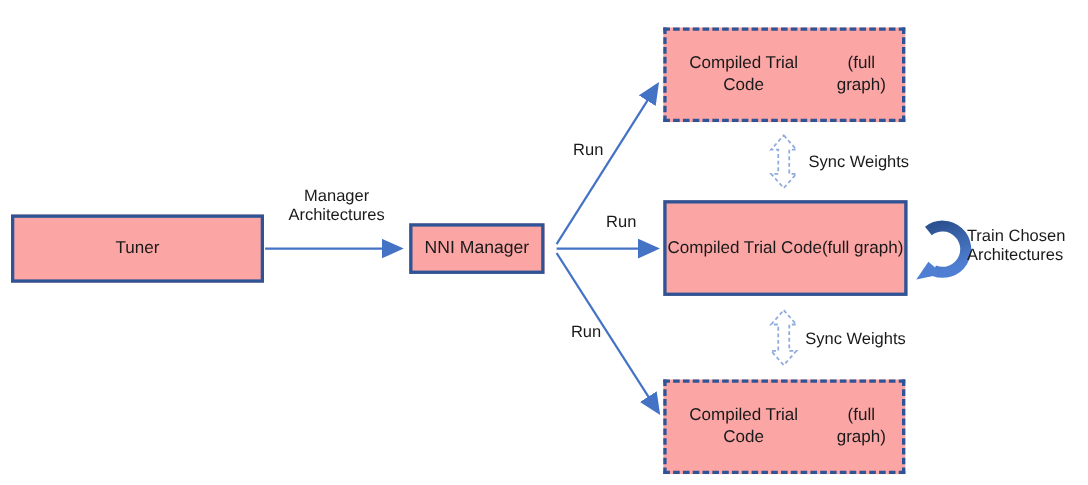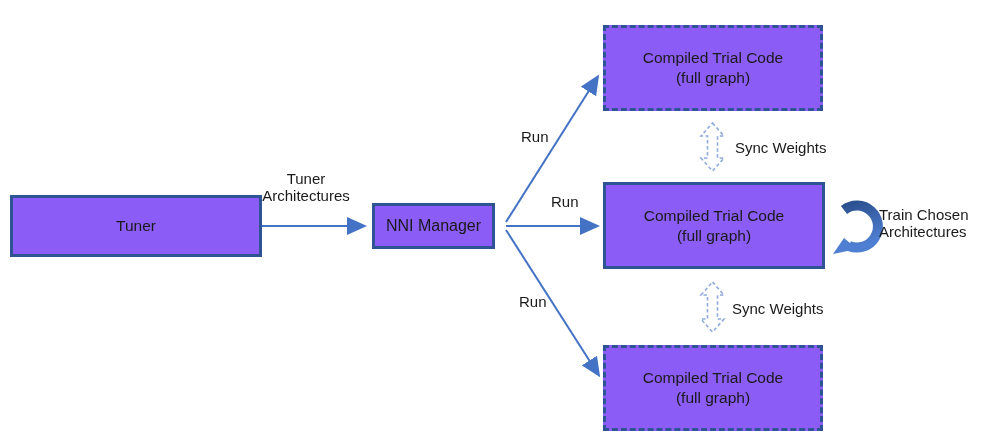--- a/index.html
+++ b/index.html
@@ -8,35 +8,35 @@
     width:989px;height:441px;
     background:#ffffff;
     font-family:"Liberation Sans", sans-serif;
     color:#1a1a1a;
     overflow:hidden;
   }
   #arrow-layer{position:absolute;left:0;top:0;width:989px;height:441px;}
   .box{
     position:absolute;
     box-sizing:border-box;
-    background:#8b5cf6;
+    background:#fca5a5;
     border:3px solid #2f5496;
-    display:flex;flex-direction:column;
+    display:flex;flex-direction:row;
     align-items:center;justify-content:center;
     text-align:center;
     font-size:15.5px;line-height:20px;
   }
   .box.dashed{border-style:dashed;}
   .lbl{
     position:absolute;
     font-size:15px;line-height:17px;
     white-space:nowrap;
   }
   .lbl.wrap{white-space:normal;text-align:center;}
-  #tuner-box{left:10px;top:195px;width:252px;height:62px;justify-content:center;}
+  #tuner-box{left:10px;top:195px;width:230px;height:62px;justify-content:center;}
   #nni-box{left:372px;top:203px;width:123px;height:46px;font-size:16px;}
   #trial-box-top{left:603px;top:25px;width:220px;height:86px;}
   #trial-box-mid{left:603px;top:182px;width:222px;height:87px;}
   #trial-box-bottom{left:603px;top:345px;width:220px;height:86px;}
   #chosen-arch-label{left:250px;top:170px;width:112px;}
   #run-label-top{left:521px;top:128px;}
   #run-label-mid{left:551px;top:193px;}
   #run-label-bottom{left:519px;top:293px;}
   #sync-label-top{left:735px;top:139px;}
   #sync-label-bottom{left:732px;top:300px;}
@@ -93,21 +93,21 @@
   <div class="box" id="trial-box-mid">
     <div>Compiled Trial Code</div>
     <div>(full graph)</div>
   </div>
 
   <div class="box dashed" id="trial-box-bottom">
     <div>Compiled Trial Code</div>
     <div>(full graph)</div>
   </div>
 
-  <div class="lbl wrap" id="chosen-arch-label">Tuner Architectures</div>
+  <div class="lbl wrap" id="chosen-arch-label">Manager Architectures</div>
 
   <div class="lbl" id="run-label-top">Run</div>
   <div class="lbl" id="run-label-mid">Run</div>
   <div class="lbl" id="run-label-bottom">Run</div>
 
   <div class="lbl" id="sync-label-top">Sync Weights</div>
   <div class="lbl" id="sync-label-bottom">Sync Weights</div>
 
   <div class="lbl wrap" id="train-label">Train Chosen Architectures</div>
 

